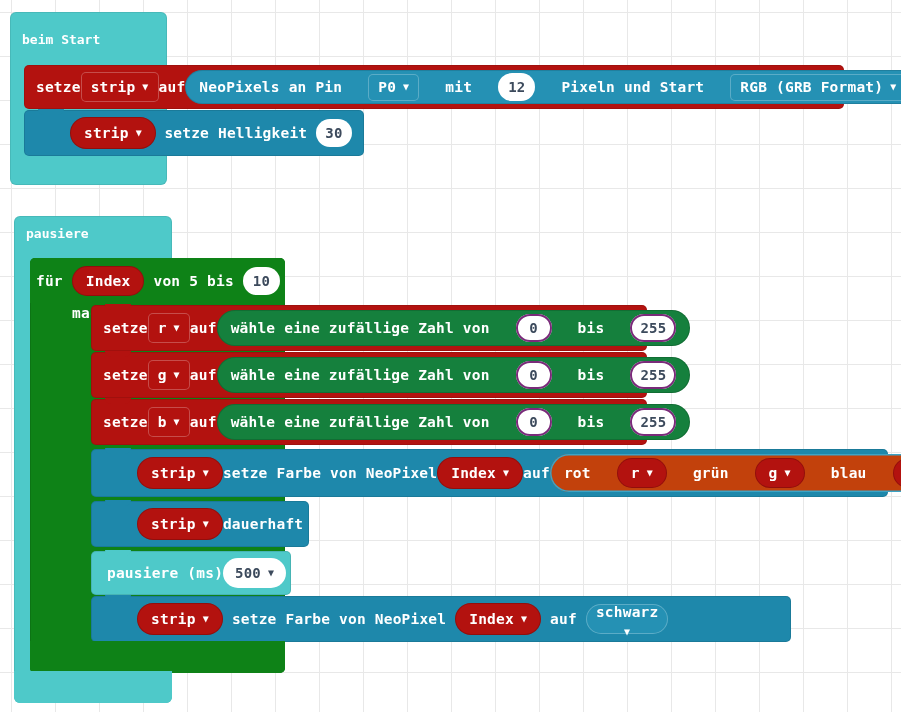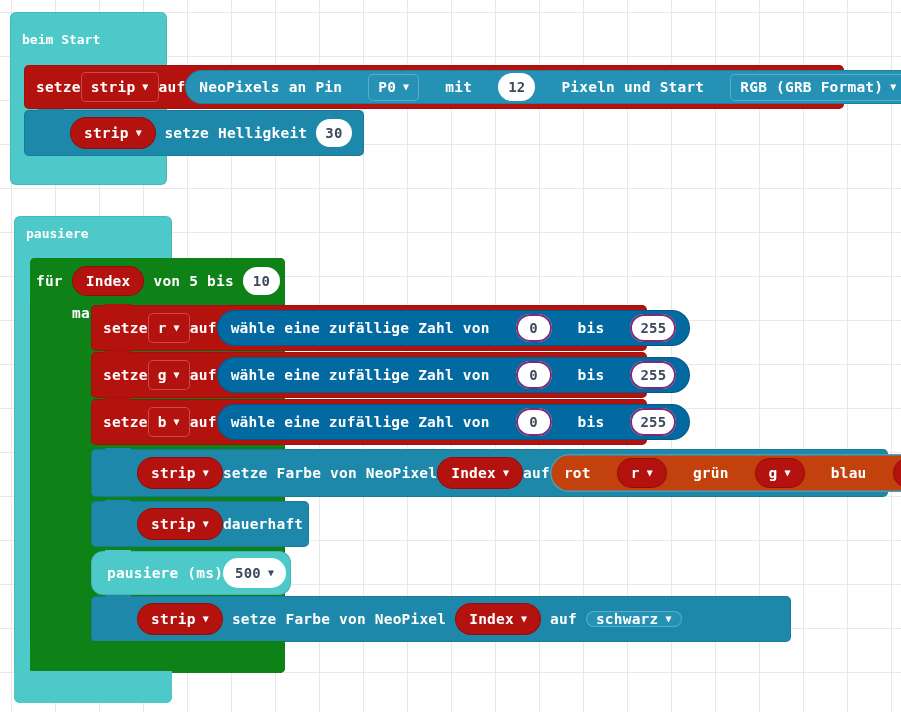--- a/index.html
+++ b/index.html
@@ -50,21 +50,21 @@
 
   
   .stmt {
     border-radius: 5px;
     padding: 0 12px;
     height: 42px;
     box-shadow: inset 0 0 0 1px rgba(0,0,0,0.10);
   }
   .red    { background: #b3120f; }
   .blue   { background: #1e88ab; }
-  .teal   { background: #4ec9c9; border-radius: 12px; }
+  .teal   { background: #4ec9c9; }
   .purple { background: #802080; }
 
   
   .notch-top {
     position: absolute;
     left: 14px; top: -1px;
     width: 26px; height: 6px;
     border-bottom-left-radius: 6px;
     border-bottom-right-radius: 6px;
   }
@@ -131,21 +131,21 @@
     display: inline-flex;
     align-items: center;
     gap: 26px;
     border-radius: 22px;
     height: 36px;
     padding: 0 14px;
     font-size: 14.5px;
     font-weight: bold;
     color: #fff;
   }
-  .rep.purple { background: #0369a1; box-shadow: inset 0 0 0 1px rgba(0,0,0,0.15); }
+  .rep.purple { background: #15803d; box-shadow: inset 0 0 0 1px rgba(0,0,0,0.15); }
   .rep.bluefield {
     background: #c2410c;
     box-shadow: inset 0 0 0 1.5px #3ba4c6;
   }
   .rep.bluearg {
     background: #2591b4;
     box-shadow: inset 0 0 0 1px rgba(0,0,0,0.12);
   }
   .gap { display: inline-block; width: 9px; }
 </style>
@@ -341,21 +341,21 @@
     <span class="gap"></span>
     <span>setze Farbe von NeoPixel</span>
     <span class="gap"></span>
     <span class="dd-oval">
       <span>Index</span>
       <span class="caret">▼</span>
     </span>
     <span class="gap"></span>
     <span>auf</span>
     <span class="gap"></span>
-    <span class="dd-rect on-blue" style="height:16px; border-radius:16px;">
+    <span class="dd-rect on-blue" style="height:30px; border-radius:16px;flex-direction:column;">
       <span>schwarz</span>
       <span class="caret">▼</span>
     </span>
   </div>
 
   <div style="position:absolute; left:30px; top:641px; width:255px; height:32px;
               background:#0e8217; border-radius:0 0 5px 5px;"></div>
 
   <div style="position:absolute; left:14px; top:671px; width:158px; height:32px;
               background:#4ec9c9; border-radius:0 0 6px 6px;"></div>

